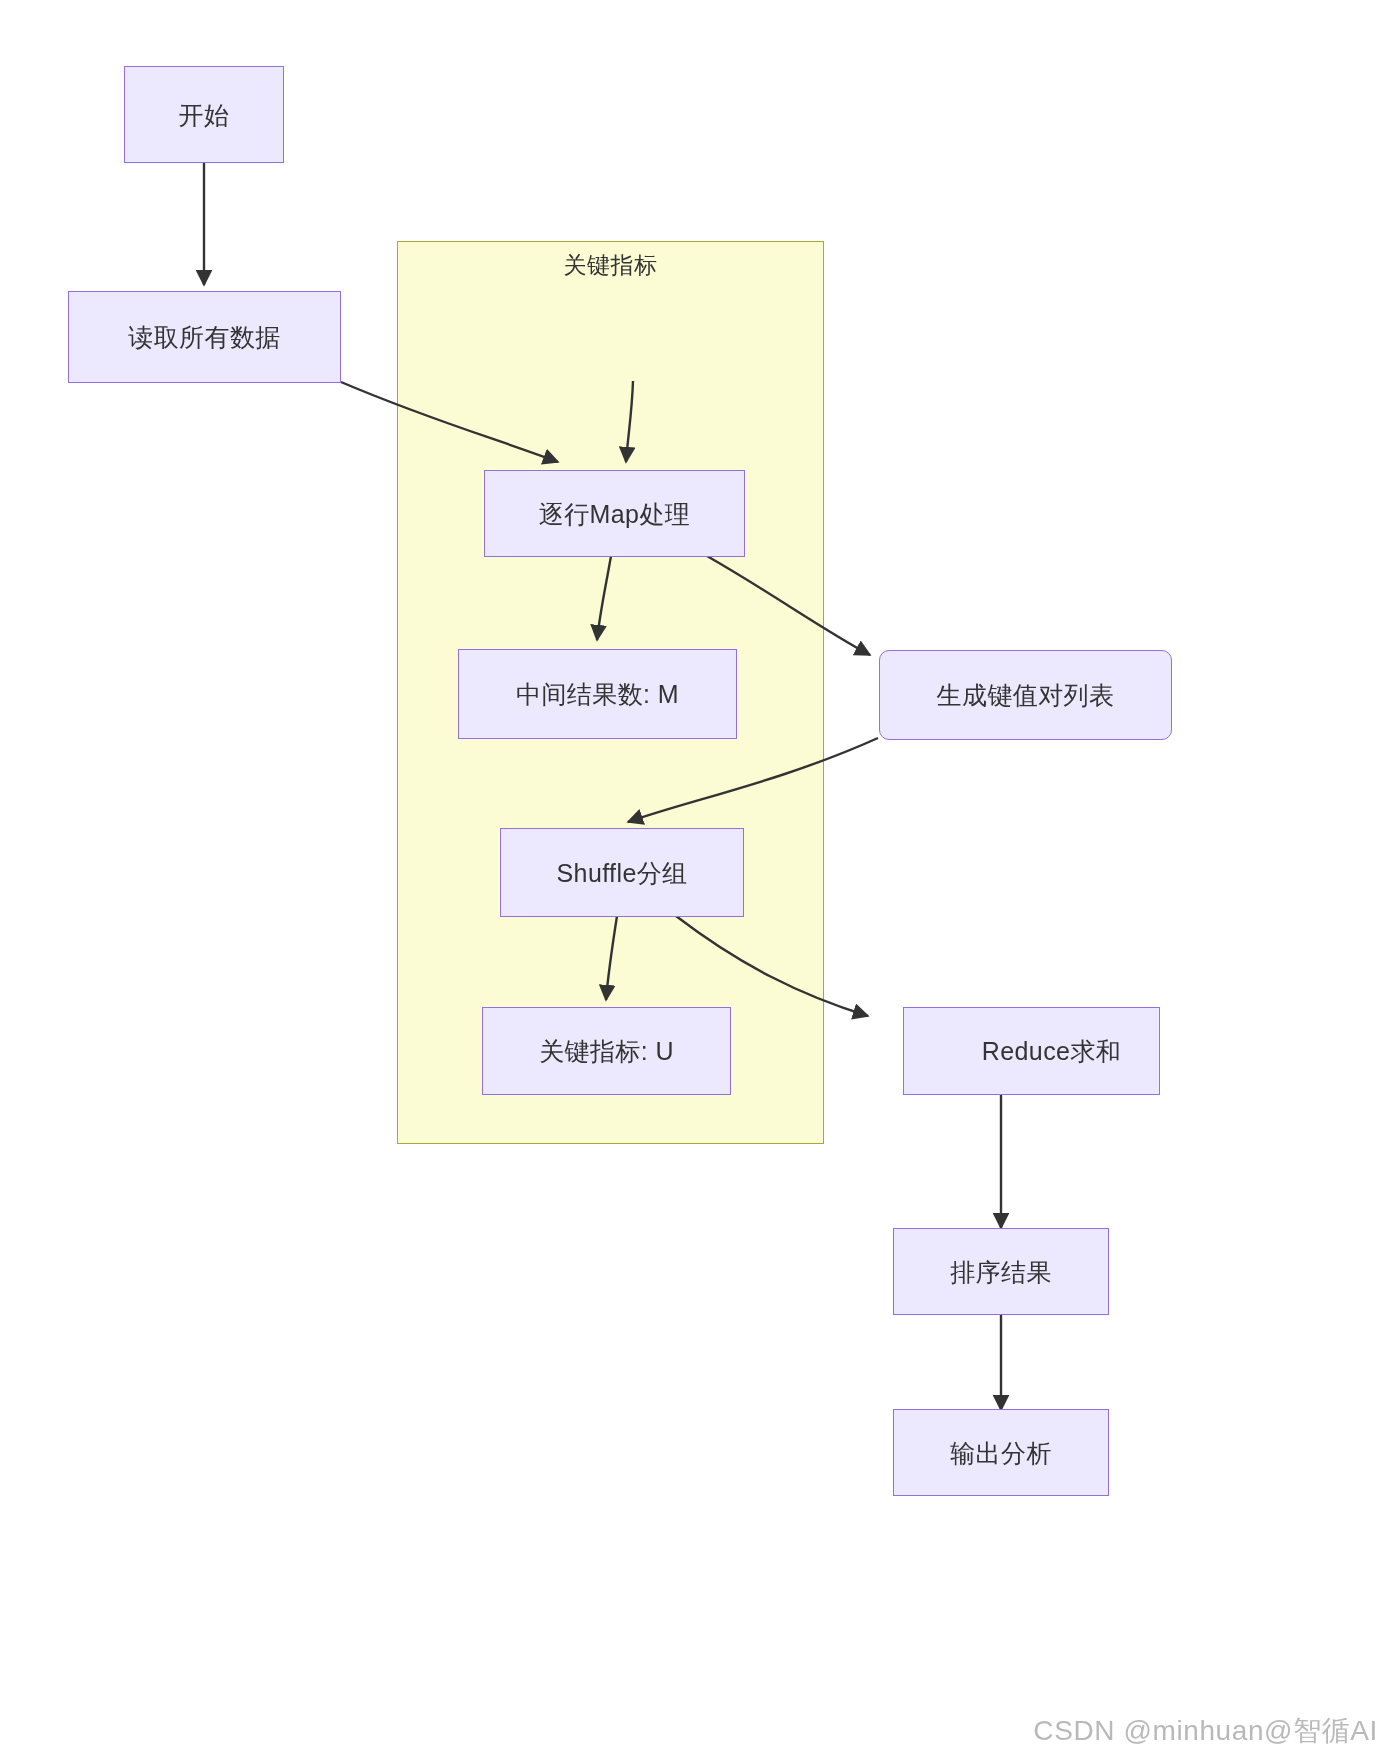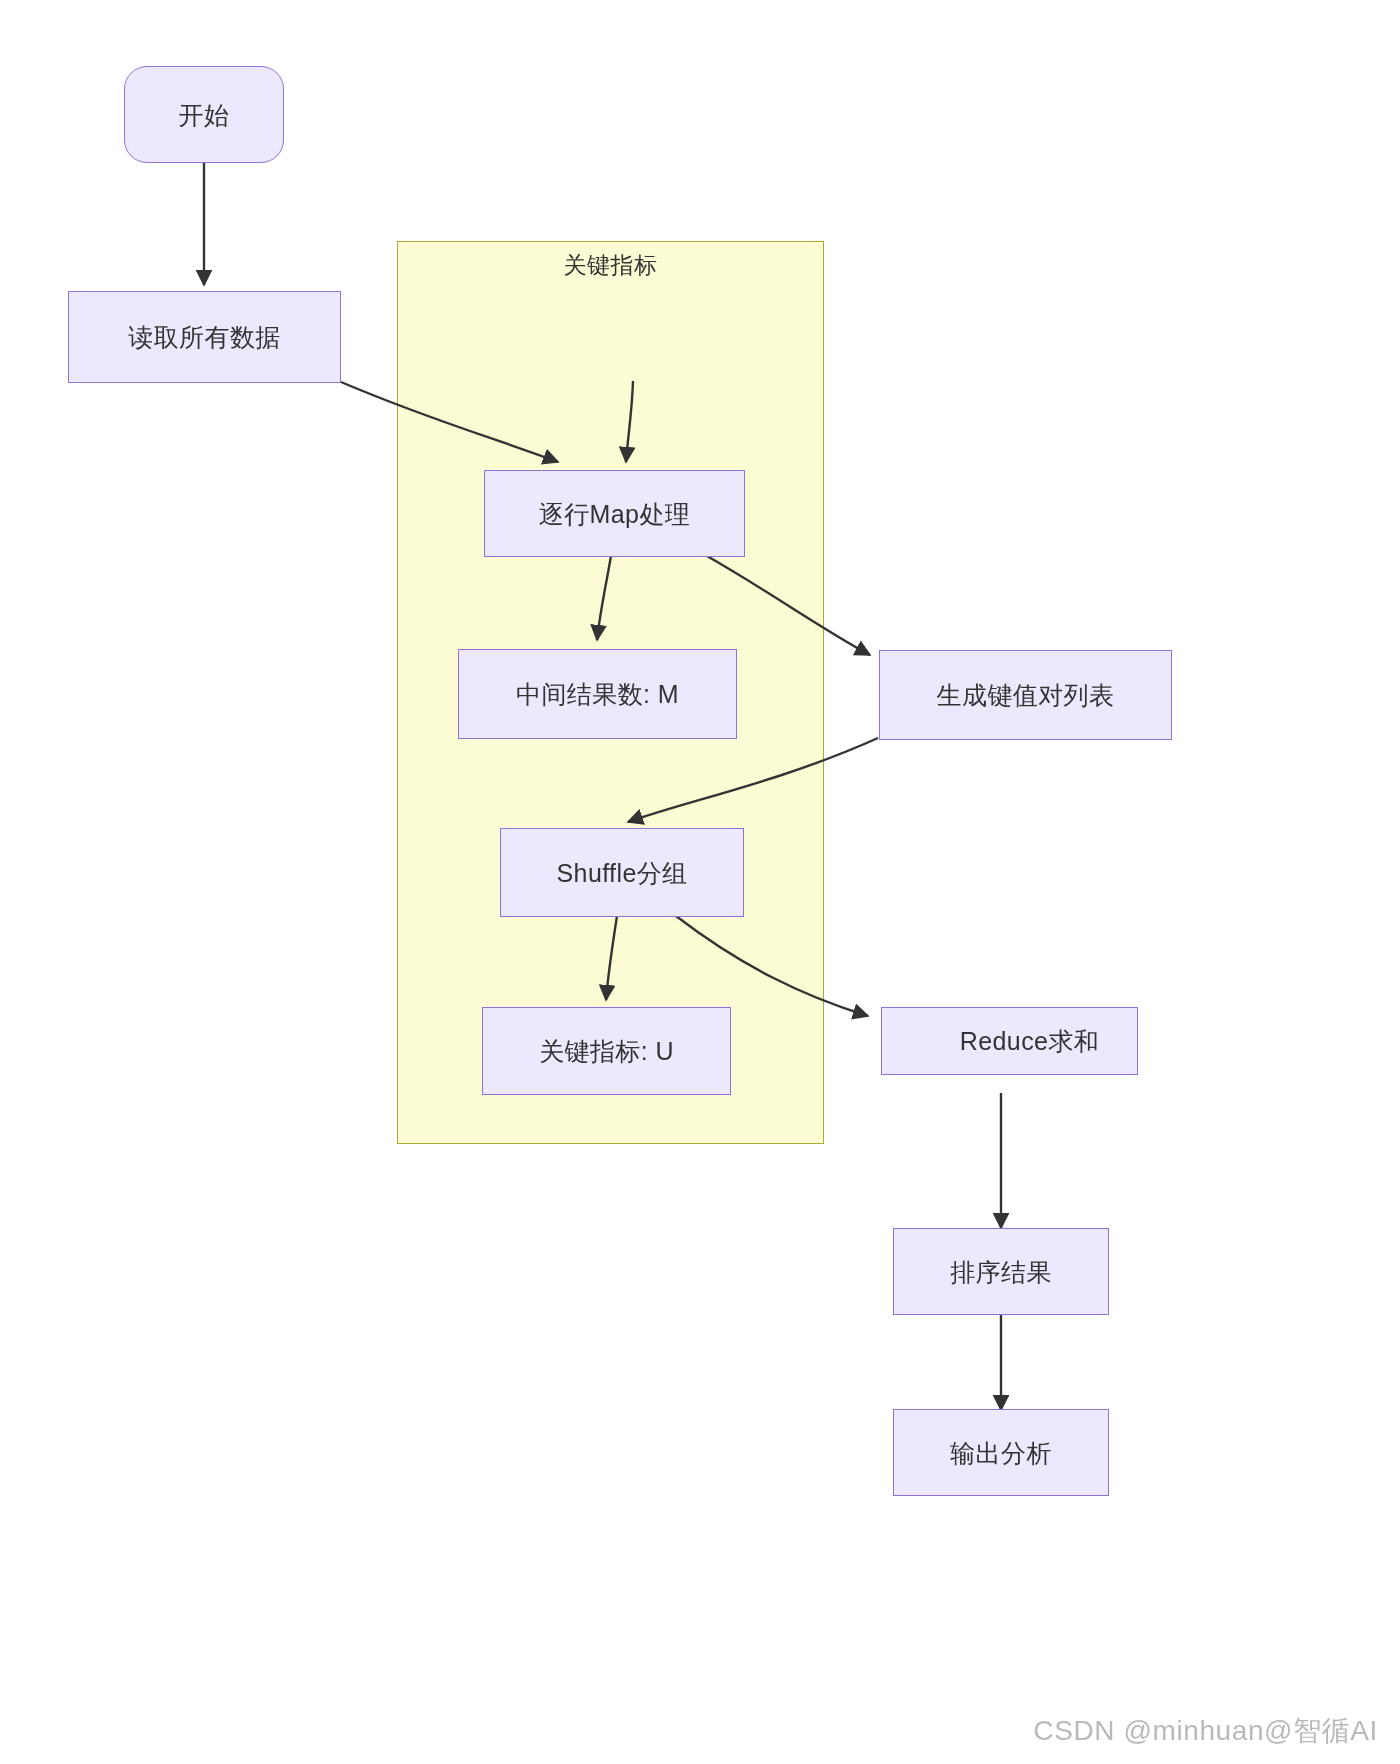--- a/index.html
+++ b/index.html
@@ -84,50 +84,50 @@
       <path d="M 617,916 C 612,948 608,975 606,1000"></path>
 
       <path d="M 676,916 C 740,965 800,995 868,1016"></path>
 
       <path d="M 1001,1093 L 1001,1228"></path>
 
       <path d="M 1001,1314 L 1001,1410"></path>
     </g>
   </svg>
 
-  <div class="node" style="left:124px;top:66px;width:160px;height:97px;border-radius:23px;">
+  <div class="node" style="left:124px;top:66px;width:160px;height:97px;">
     <span>开始</span>
   </div>
 
   <div class="node" style="left:68px;top:291px;width:273px;height:92px;">
     <span>读取所有数据</span>
   </div>
 
 
   <div class="node" style="left:484px;top:470px;width:261px;height:87px;">
     <span>逐行Map处理</span>
   </div>
 
   <div class="node" style="left:458px;top:649px;width:279px;height:90px;">
     <span>中间结果数: M</span>
   </div>
 
-  <div class="node" style="left:879px;top:650px;width:293px;height:90px;">
+  <div class="node" style="left:879px;top:650px;width:293px;height:90px;border-radius:10px;">
     <span>生成键值对列表</span>
   </div>
 
   <div class="node" style="left:500px;top:828px;width:244px;height:89px;">
     <span>Shuffle分组</span>
   </div>
 
   <div class="node" style="left:482px;top:1007px;width:249px;height:88px;">
     <span>关键指标: U</span>
   </div>
 
-  <div class="node" style="left:881px;top:1007px;width:257px;height:68px;padding-left:40px;">
+  <div class="node" style="left:903px;top:1007px;width:257px;height:88px;padding-left:40px;">
     <span>Reduce求和</span>
   </div>
 
   <div class="node" style="left:893px;top:1228px;width:216px;height:87px;">
     <span>排序结果</span>
   </div>
 
   <div class="node" style="left:893px;top:1409px;width:216px;height:87px;">
     <span>输出分析</span>
   </div>

